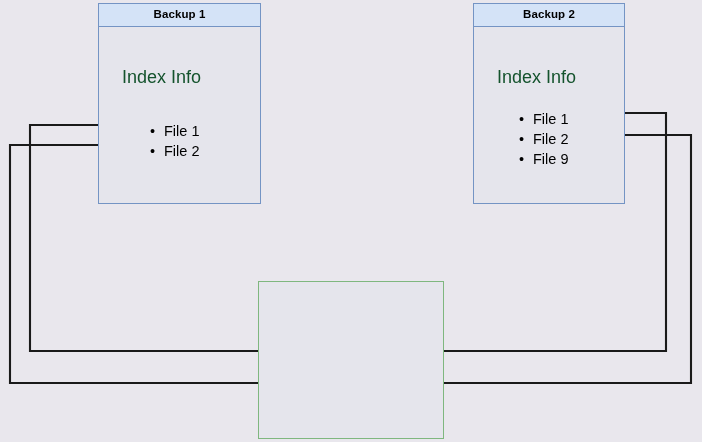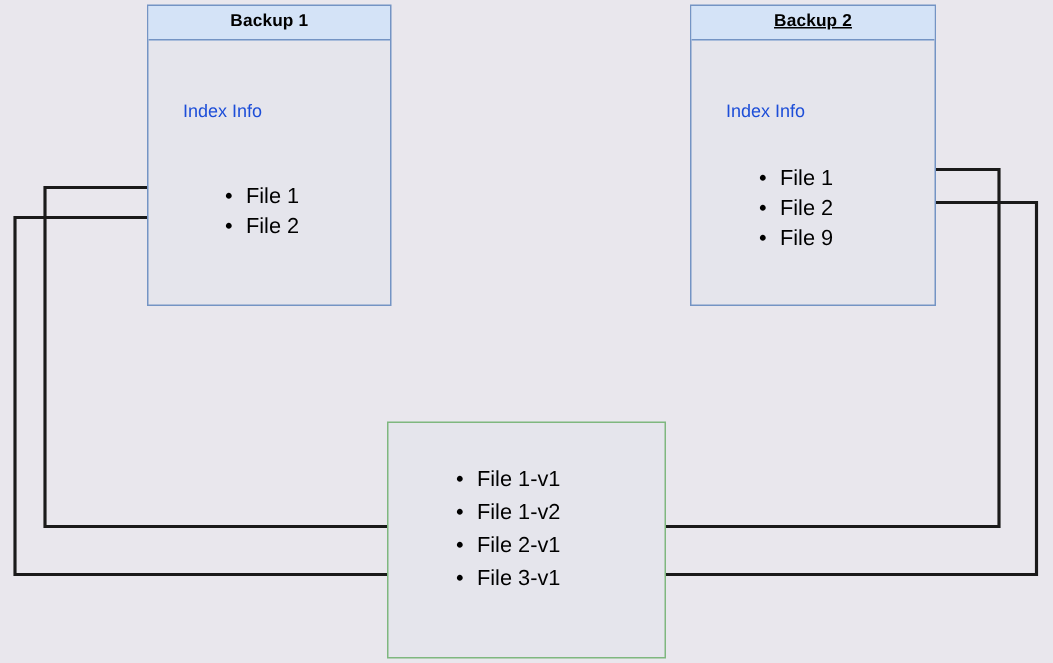--- a/index.html
+++ b/index.html
@@ -59,22 +59,22 @@
   .title-green {
     background: #d5ead5;
     border-bottom: 1.8px solid #7fb77f;
   }
   .box-body {
     position: relative;
     width: 100%;
   }
   .index-label {
     position: absolute;
-    font-size: 12px;
-    color: #1d4ed8;
+    font-size: 18px;
+    color: #14532d;
     white-space: nowrap;
   }
   .file-list {
     position: absolute;
     margin: 0;
     padding: 0;
     list-style: none;
   }
   .file-list li {
     font-size: 14.5px;
@@ -135,36 +135,28 @@
     <div class="box-title title-blue">Backup 1</div>
     <div class="box-body" style="height:178px;">
       <div class="index-label" style="left:23px; top:40px;">Index Info</div>
       <ul class="file-list" style="left:50px; top:94px;">
         <li>File 1</li>
         <li>File 2</li>
       </ul>
     </div>
   </div>
 
-  <div class="box box-blue" style="left:460px; top:3px; width:164px; height:201px;text-decoration:underline;">
+  <div class="box box-blue" style="left:473px; top:3px; width:152px; height:201px;">
     <div class="box-title title-blue">Backup 2</div>
     <div class="box-body" style="height:178px;">
       <div class="index-label" style="left:23px; top:40px;">Index Info</div>
       <ul class="file-list" style="left:44px; top:82px;">
         <li>File 1</li>
         <li>File 2</li>
         <li>File 9</li>
       </ul>
     </div>
   </div>
 
   <div class="box box-green" style="left:258px; top:281px; width:186px; height:158px;">
-    <div class="box-body" style="height:133px;">
-      <ul class="file-list dedup-list" style="left:44px; top:27px;">
-        <li>File 1-v1</li>
-        <li>File 1-v2</li>
-        <li>File 2-v1</li>
-        <li>File 3-v1</li>
-      </ul>
-    </div>
   </div>
 
 </div>
 
 </body></html>

